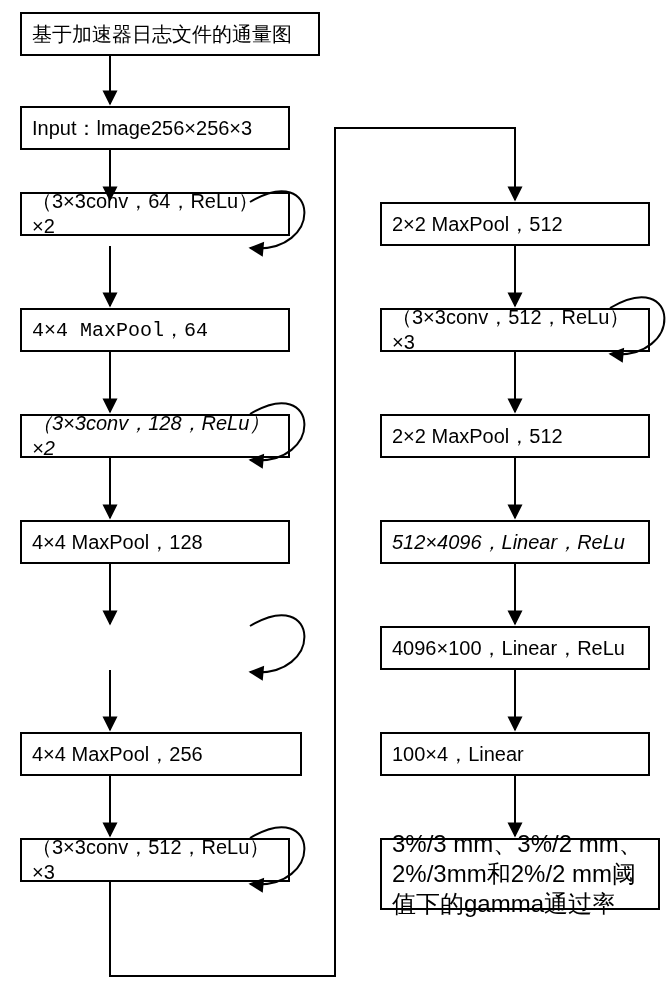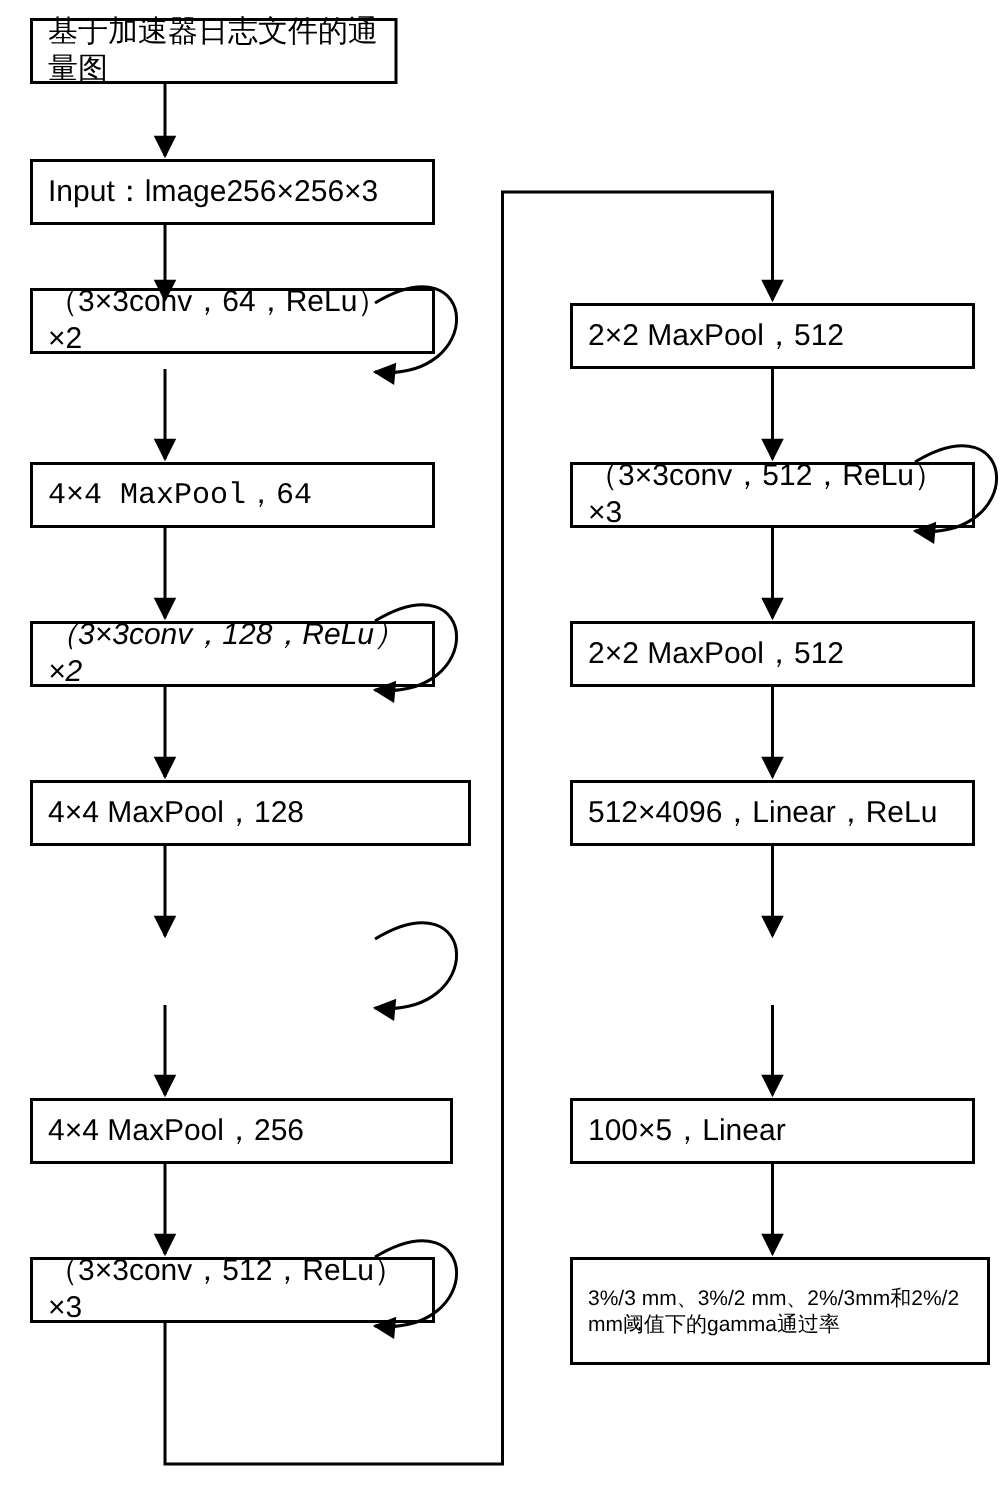--- a/index.html
+++ b/index.html
@@ -18,73 +18,76 @@
     position: absolute;
     border: 2px solid #000;
     background: #fff;
     box-sizing: border-box;
     display: flex;
     align-items: center;
     padding: 6px 10px;
     font-size: 20px;
     line-height: 1.25;
   }
-  .box.ml { font-size: 14px; justify-content: center; }
+  .box.ml { font-size: 24px; justify-content: center; }
   svg.overlay {
     position: absolute;
     left: 0; top: 0;
     width: 669px;
     height: 1000px;
     pointer-events: none;
   }
 </style>
 </head>
 <body>
 
 <div class="canvas">
 
-  <div class="box" style="left:20px; top:12px;  width:245px; height:44px;">
+  <div class="box" style="left:20px; top:12px;  width:300px; height:44px;">
       <span>基于加速器日志文件的通量图</span>
     </div>
   <div class="box" style="left:20px; top:106px; width:270px; height:44px;">
       <span>Input：lmage256×256×3</span>
     </div>
   <div class="box" style="left:20px; top:192px; width:270px; height:44px;">
       <span>（3×3conv，64，ReLu）×2</span>
     </div>
   <div class="box" style="left:20px; top:308px; width:270px; height:44px;font-family:Liberation Mono, monospace;">
       <span>4×4 MaxPool，64</span>
     </div>
   <div class="box" style="left:20px; top:414px; width:270px; height:44px;font-style:italic;">
       <span>（3×3conv，128，ReLu）×2</span>
     </div>
-  <div class="box" style="left:20px; top:520px; width:294px; height:44px;">
+  <div class="box" style="left:20px; top:520px; width:270px; height:44px;">
       <span>4×4 MaxPool，128</span>
     </div>
   <div class="box" style="left:20px; top:732px; width:282px; height:44px;">
       <span>4×4 MaxPool，256</span>
     </div>
   <div class="box" style="left:20px; top:838px; width:270px; height:44px;">
       <span>（3×3conv，512，ReLu）×3</span>
     </div>
 
   <div class="box" style="left:380px; top:202px; width:270px; height:44px;">
       <span>2×2 MaxPool，512</span>
     </div>
   <div class="box" style="left:380px; top:308px; width:270px; height:44px;">
       <span>（3×3conv，512，ReLu）×3</span>
     </div>
   <div class="box" style="left:380px; top:414px; width:270px; height:44px;">
       <span>2×2 MaxPool，512</span>
     </div>
-  <div class="box" style="left:380px; top:520px; width:270px; height:44px;">
+  <div class="box" style="left:380px; top:520px; width:270px; height:44px;font-style:italic;">
       <span>512×4096，Linear，ReLu</span>
     </div>
+  <div class="box" style="left:380px; top:626px; width:270px; height:44px;">
+      <span>4096×100，Linear，ReLu</span>
+    </div>
   <div class="box" style="left:380px; top:732px; width:270px; height:44px;">
-      <span>100×5，Linear</span>
+      <span>100×4，Linear</span>
     </div>
   <div class="box ml" style="left:380px; top:838px; width:280px; height:72px;">
       <span>3%/3 mm、3%/2 mm、2%/3mm和2%/2 mm阈值下的gamma通过率</span>
     </div>
 
   <svg class="overlay">
     <defs>
       <marker id="ah" viewBox="0 0 12 12" refX="10" refY="6" markerWidth="9" markerHeight="9" orient="auto">
         <path d="M1,1 L11,6 L1,11 z" fill="#000"></path>
       </marker>

